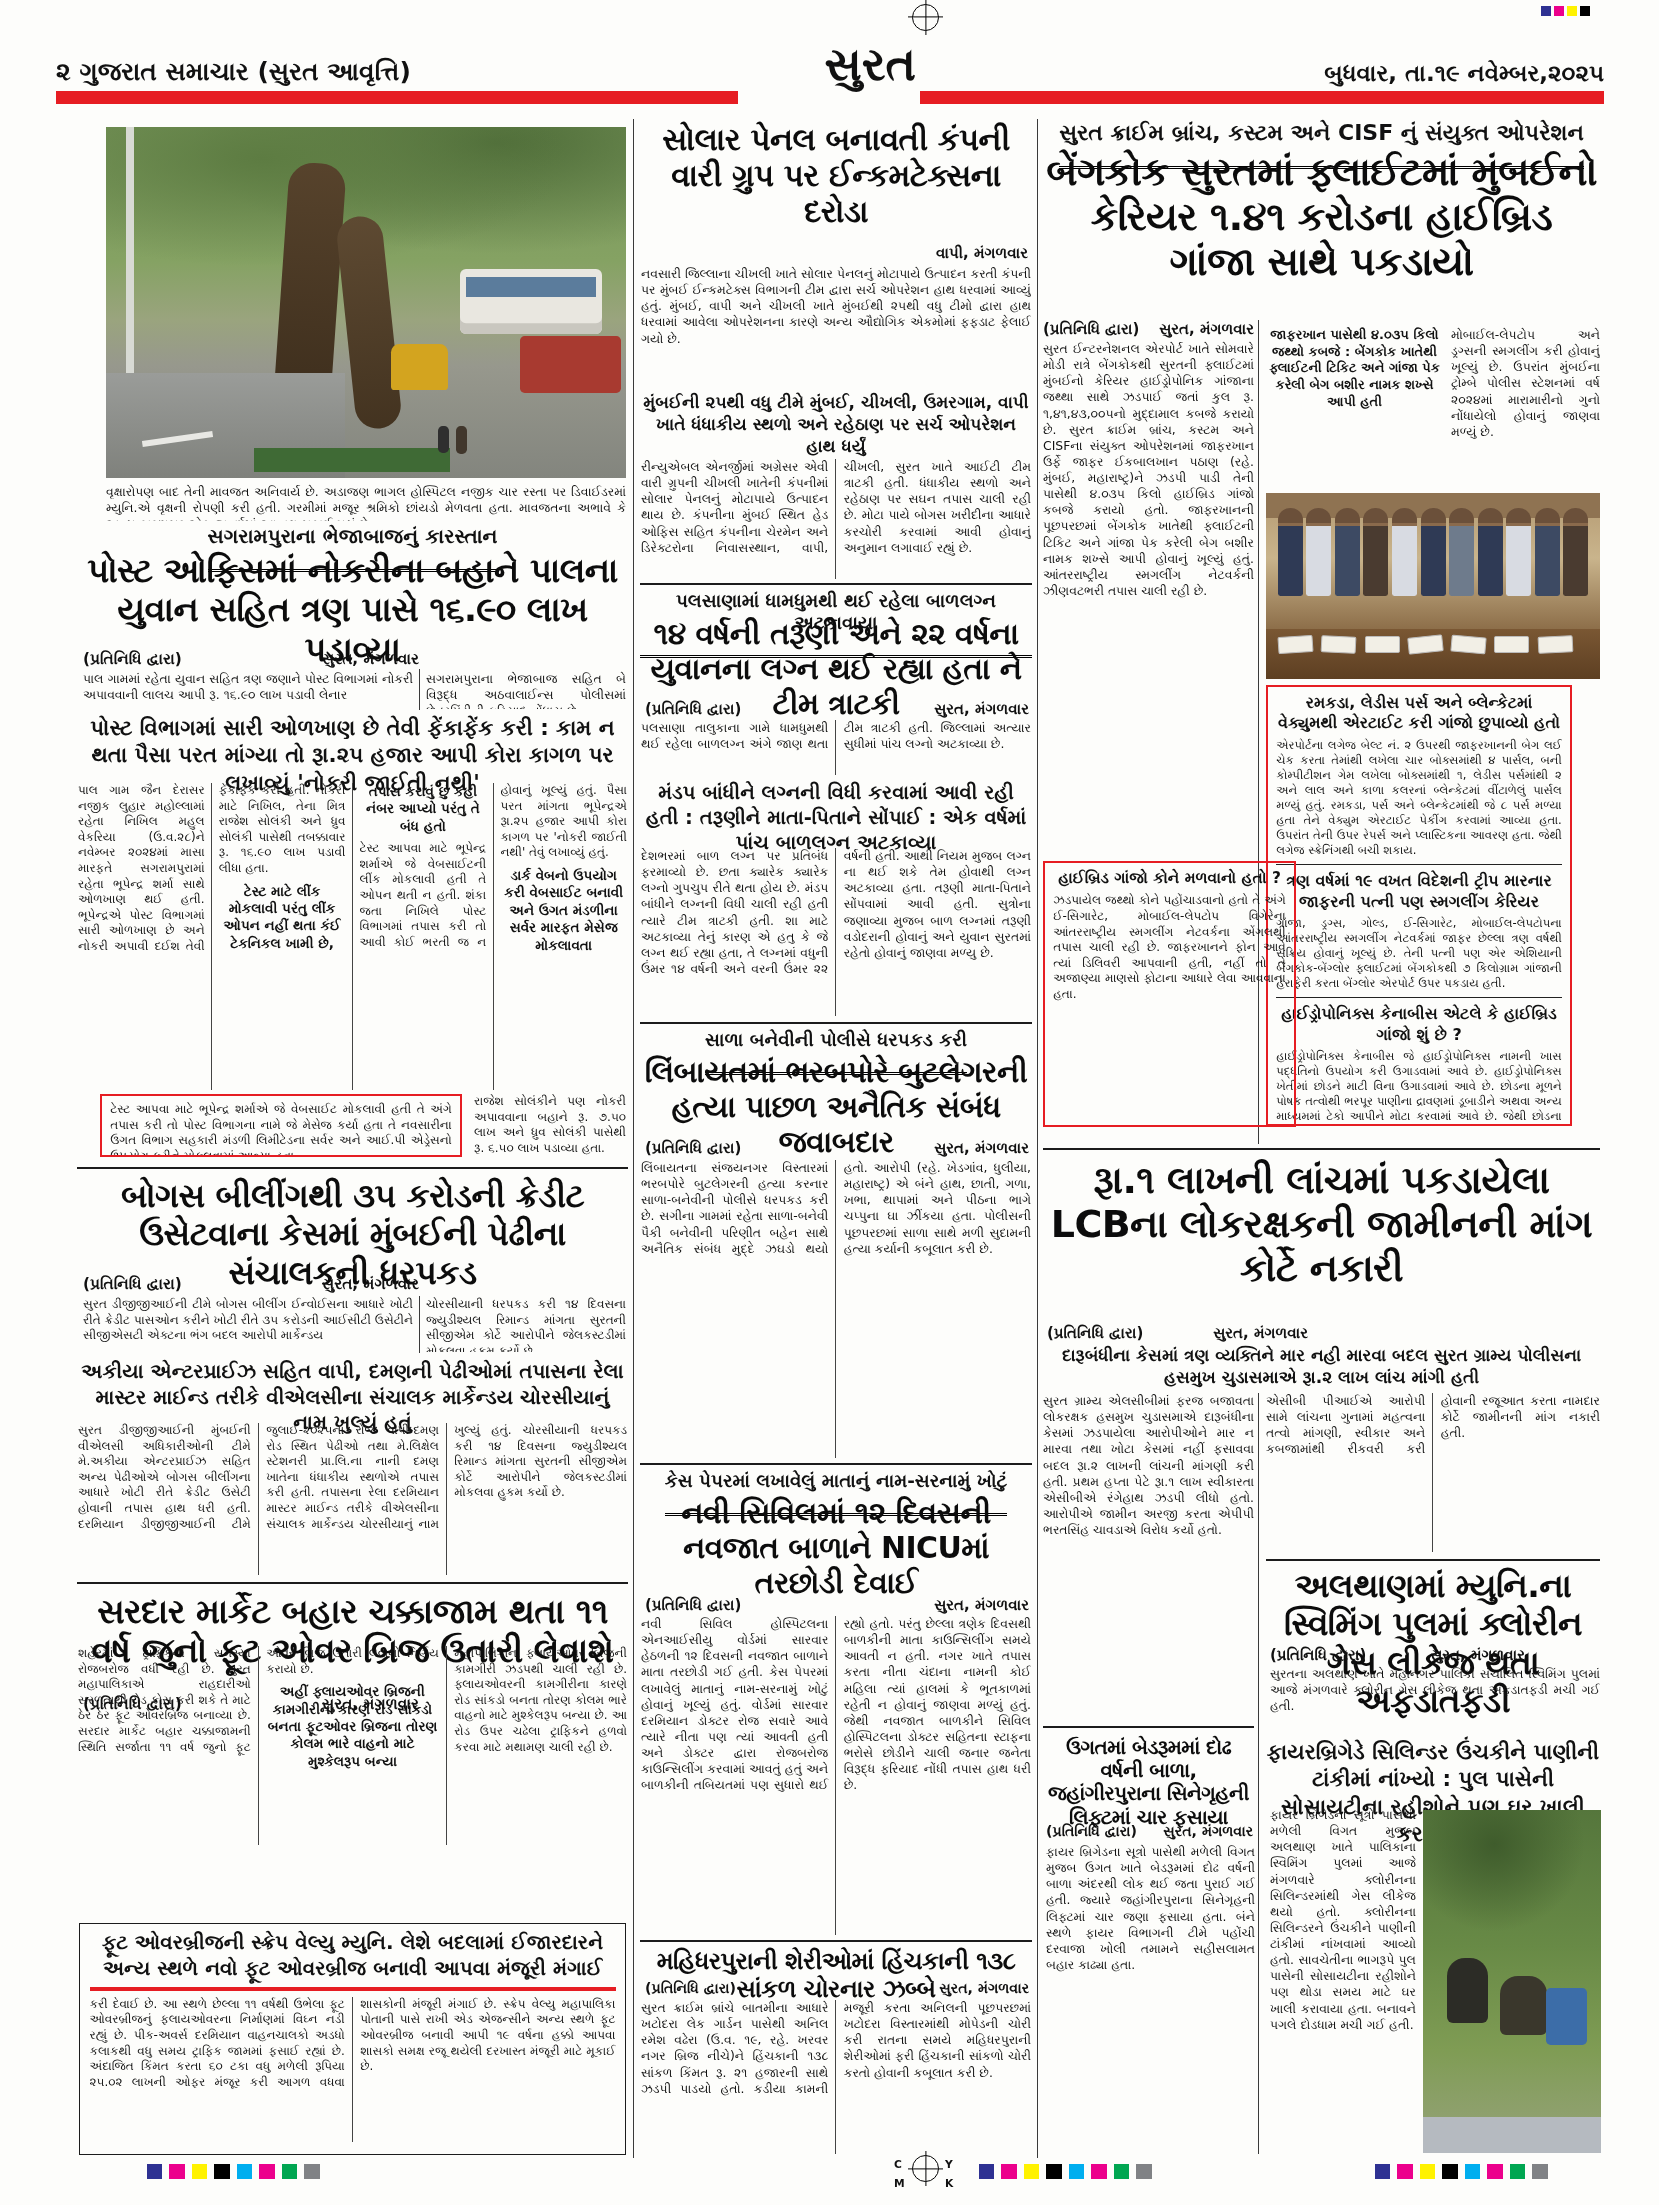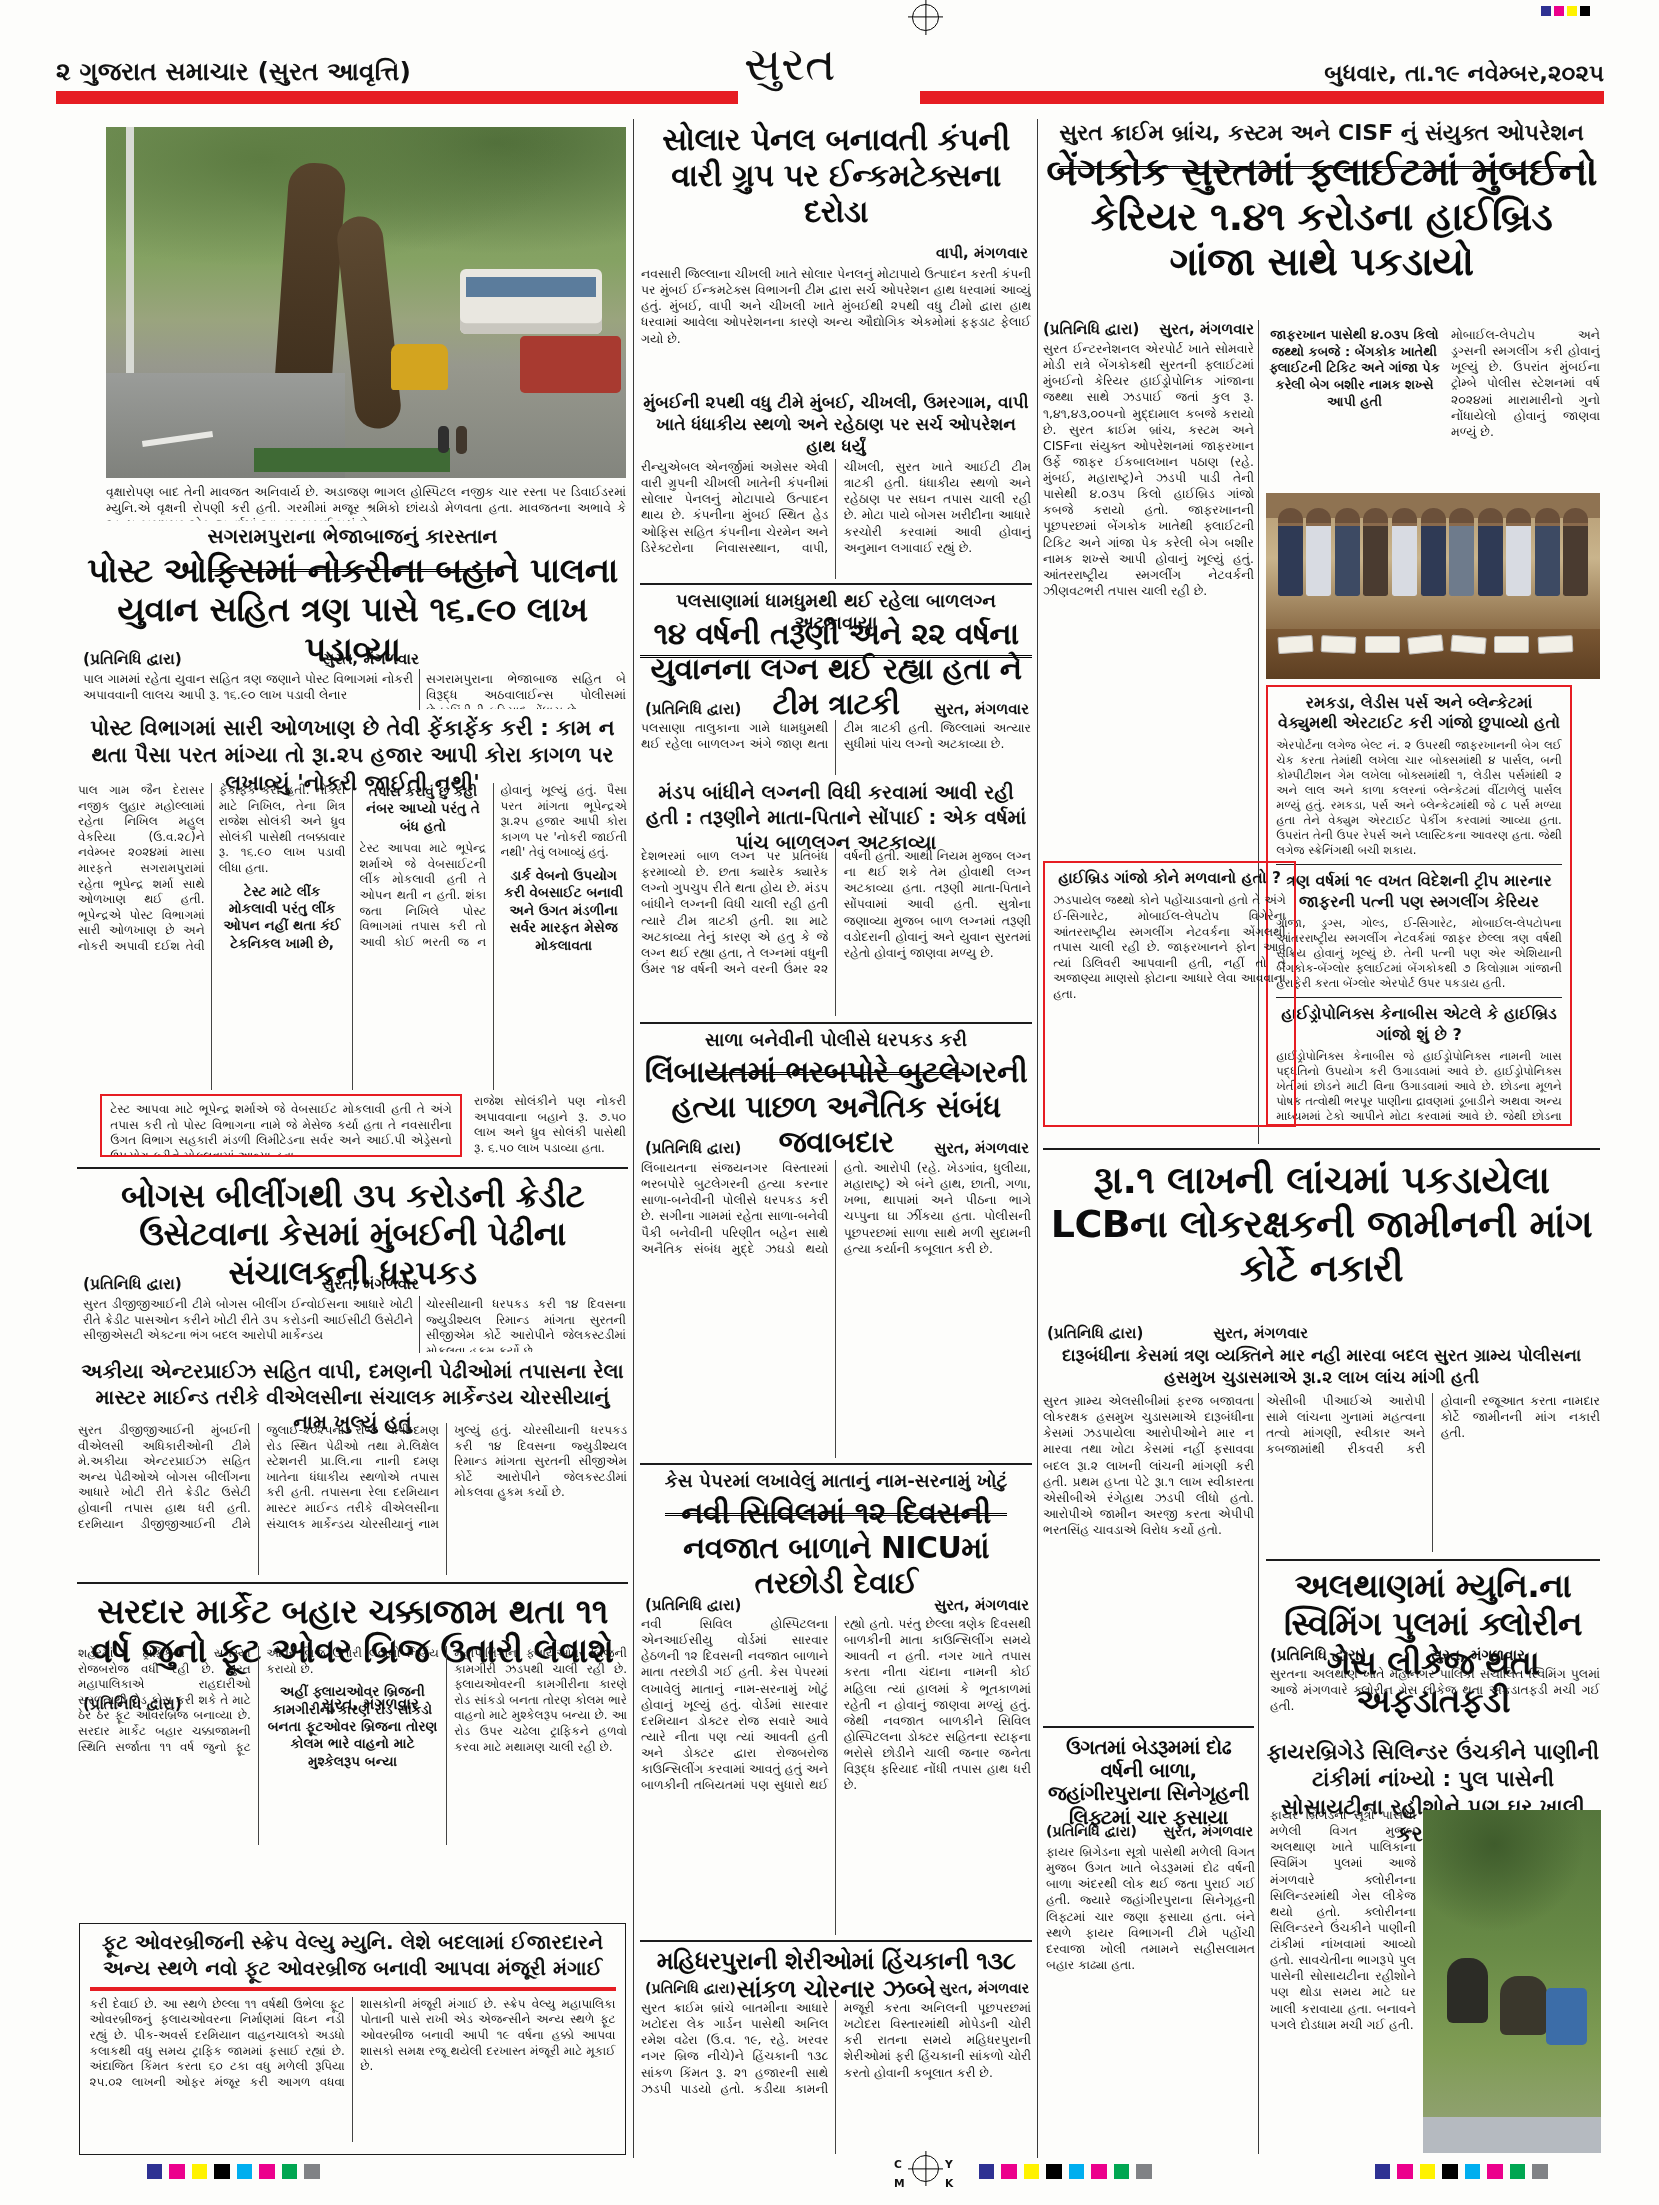--- a/index.html
+++ b/index.html
@@ -40,21 +40,21 @@
 
   <div class="abs reg" style="left:912px;top:3.6px;"></div>
   <div class="abs strip small" style="left:1541px;top:6px;">
       <div class="sw" style="background: rgb(46, 49, 146);"></div>
       <div class="sw" style="background: rgb(236, 0, 140);"></div>
       <div class="sw" style="background: rgb(255, 242, 0);"></div>
       <div class="sw" style="background: rgb(0, 0, 0);"></div>
     </div>
 
   <div class="abs" style="left:56px;top:57px;width:593px;font-size:25px;font-weight:700;">૨ ગુજરાત સમાચાર (સુરત આવૃત્તિ)</div>
-  <div class="abs" style="left:744px;top:37px;width:172px;font-size:46px;font-weight:400;text-align:left;">સુરત</div>
+  <div class="abs" style="left:744px;top:37px;width:172px;font-size:46px;font-weight:700;text-align:right;">સુરત</div>
   <div class="abs" style="left:1008px;top:60px;width:596px;font-size:23px;font-weight:700;text-align:right;">બુધવાર, તા.૧૯ નવેમ્બર,૨૦૨૫</div>
   <div class="abs" style="left: 56px; top: 91px; width: 682px; height: 13px; background: rgb(230, 29, 35);"></div>
   <div class="abs" style="left: 920px; top: 91px; width: 684px; height: 13px; background: rgb(230, 29, 35);"></div>
 
   <div class="abs vr" style="left:633px;top:119px;height:2039px;"></div>
   <div class="abs vr" style="left:1037px;top:119px;height:2039px;"></div>
 
   <div class="abs photo" style="left:106px;top:127px;width:520px;height:351px;background:
        linear-gradient(180deg,#77955a 0%,#85a263 38%,#9aa47e 55%,#97988d 68%,#83857e 100%);">
     <div class="abs" style="left:0;top:0;width:100%;height:45%;background:radial-gradient(ellipse at 30% 20%,#5d7c42 0%,rgba(93,124,66,0) 60%),radial-gradient(ellipse at 75% 10%,#4f6d39 0%,rgba(79,109,57,0) 55%);"></div>

